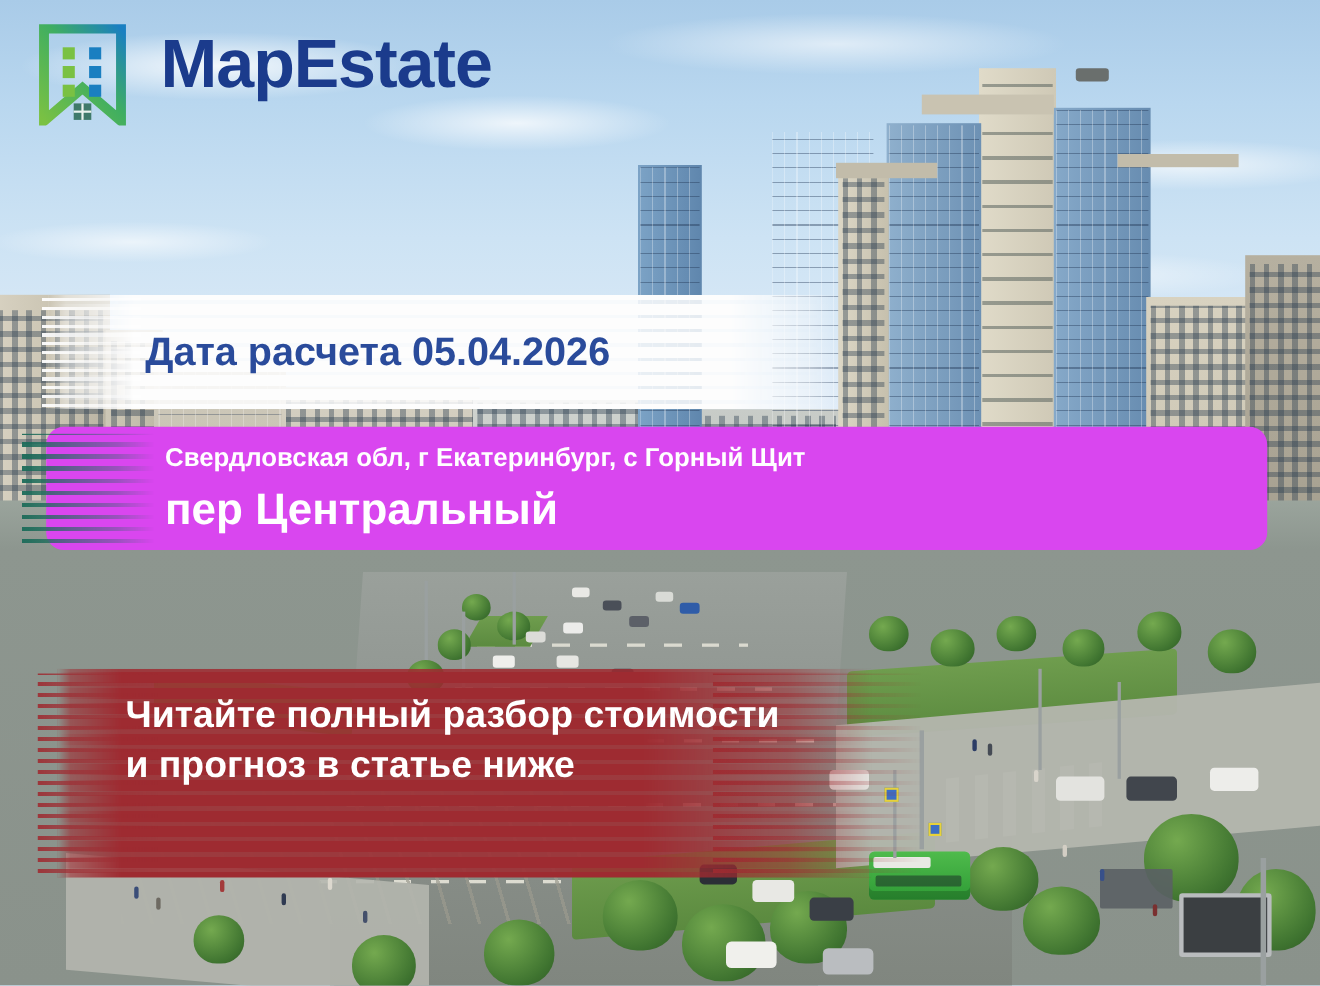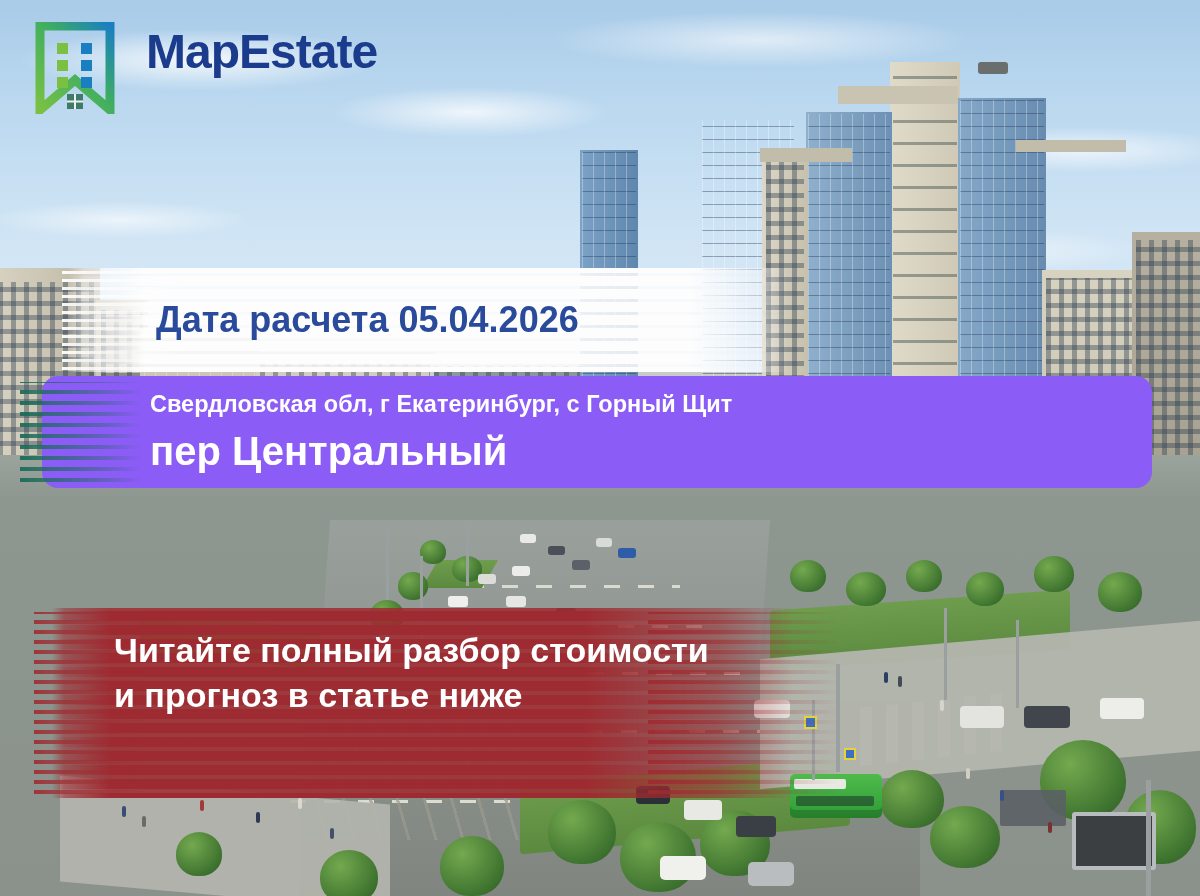--- a/index.html
+++ b/index.html
@@ -53,21 +53,21 @@
   .car { position:absolute; border-radius:3px; }
   .lanemark { position:absolute; height:3px;
     background:repeating-linear-gradient(90deg,#eceade 0 16px, rgba(0,0,0,0) 16px 34px); }
   .pole { position:absolute; width:3px; background:#9aa0a0; }
   .ped { position:absolute; width:4px; height:11px; border-radius:2px; }
 
   
   .logo { position:absolute; left:34px; top:22px; width:520px; height:100px; }
   .logo-mark { position:absolute; left:0; top:0; width:82px; height:92px; }
   .logo-text { position:absolute; left:112px; top:6px; }
-  .logo-title { font-size:48px; font-weight:700; color:#1b3b8c; letter-spacing:-1px;
+  .logo-title { font-size:62px; font-weight:700; color:#1b3b8c; letter-spacing:-1px;
     line-height:1; white-space:nowrap; }
   .logo-tagline { font-size:15.5px; font-weight:400; color:#2f87cc; letter-spacing:1.45px;
     white-space:nowrap; margin-top:7px; }
 
   
   .banner { position:absolute; display:flex; align-items:center; }
 
   
   .b-blue { left:18px; top:160px; width:760px; height:108px; }
   .b-blue .paint {
@@ -84,43 +84,43 @@
   .b-blue .streaks {
     position:absolute; left:-4px; top:4px; width:120px; height:100px;
     background:repeating-linear-gradient(0deg, rgba(42,58,128,.85) 0 3px, rgba(42,58,128,0) 3px 9px);
     -webkit-mask-image:linear-gradient(90deg,#000 0,rgba(0,0,0,.35) 70%,rgba(0,0,0,0) 100%);
     mask-image:linear-gradient(90deg,#000 0,rgba(0,0,0,.35) 70%,rgba(0,0,0,0) 100%);
   }
   .b-blue .txt { position:relative; color:#fff; font-size:37px; font-weight:700;
     margin-left:70px; white-space:nowrap; letter-spacing:-.2px; }
 
   
-  .b-white { left:68px; top:268px; width:720px; height:104px; }
+  .b-white { left:44px; top:268px; width:720px; height:104px; }
   .b-white .paint {
     position:absolute; inset:0; background:#fdfdfd;
     -webkit-mask-image:
       linear-gradient(90deg, rgba(0,0,0,0) 0, rgba(0,0,0,.5) 16px, #000 78px, #000 86%, rgba(0,0,0,.4) 96%, rgba(0,0,0,0) 100%),
       repeating-linear-gradient(0deg, #000 0 5px, rgba(0,0,0,.85) 5px 8px, #000 8px 13px);
     -webkit-mask-composite:source-in; mask-composite:intersect;
     mask-image:
       linear-gradient(90deg, rgba(0,0,0,0) 0, rgba(0,0,0,.5) 16px, #000 78px, #000 86%, rgba(0,0,0,.4) 96%, rgba(0,0,0,0) 100%),
       repeating-linear-gradient(0deg, #000 0 5px, rgba(0,0,0,.85) 5px 8px, #000 8px 13px);
   }
   .b-white .streaks {
     position:absolute; left:-6px; top:2px; width:130px; height:100px;
     background:repeating-linear-gradient(0deg, rgba(255,255,255,.95) 0 3px, rgba(255,255,255,0) 3px 8px);
     -webkit-mask-image:linear-gradient(90deg,#000 0,rgba(0,0,0,.3) 75%,rgba(0,0,0,0) 100%);
     mask-image:linear-gradient(90deg,#000 0,rgba(0,0,0,.3) 75%,rgba(0,0,0,0) 100%);
   }
   .b-white .txt { position:relative; color:#2a4b9b; font-size:36px; font-weight:700;
     margin-left:88px; white-space:nowrap; }
 
   
-  .b-green { left:42px; top:376px; width:1110px; height:112px;
-    background:#8b5cf6; border-radius:16px; flex-direction:column;
+  .b-green { left:42px; top:388px; width:1110px; height:112px;
+    background:#d946ef; border-radius:16px; flex-direction:column;
     align-items:flex-start; justify-content:center; }
   .b-green .frayL {
     position:absolute; left:-22px; top:6px; width:120px; height:100px;
     background:repeating-linear-gradient(0deg, rgba(27,107,89,.95) 0 4px, rgba(27,107,89,0) 4px 11px);
     -webkit-mask-image:linear-gradient(90deg,#000 0,rgba(0,0,0,.35) 72%,rgba(0,0,0,0) 100%);
     mask-image:linear-gradient(90deg,#000 0,rgba(0,0,0,.35) 72%,rgba(0,0,0,0) 100%);
   }
   .b-green .l1 { position:relative; color:#fff; font-size:23.5px; font-weight:700;
     margin-left:108px; white-space:nowrap; }
   .b-green .l2 { position:relative; color:#fff; font-size:40px; font-weight:700;

